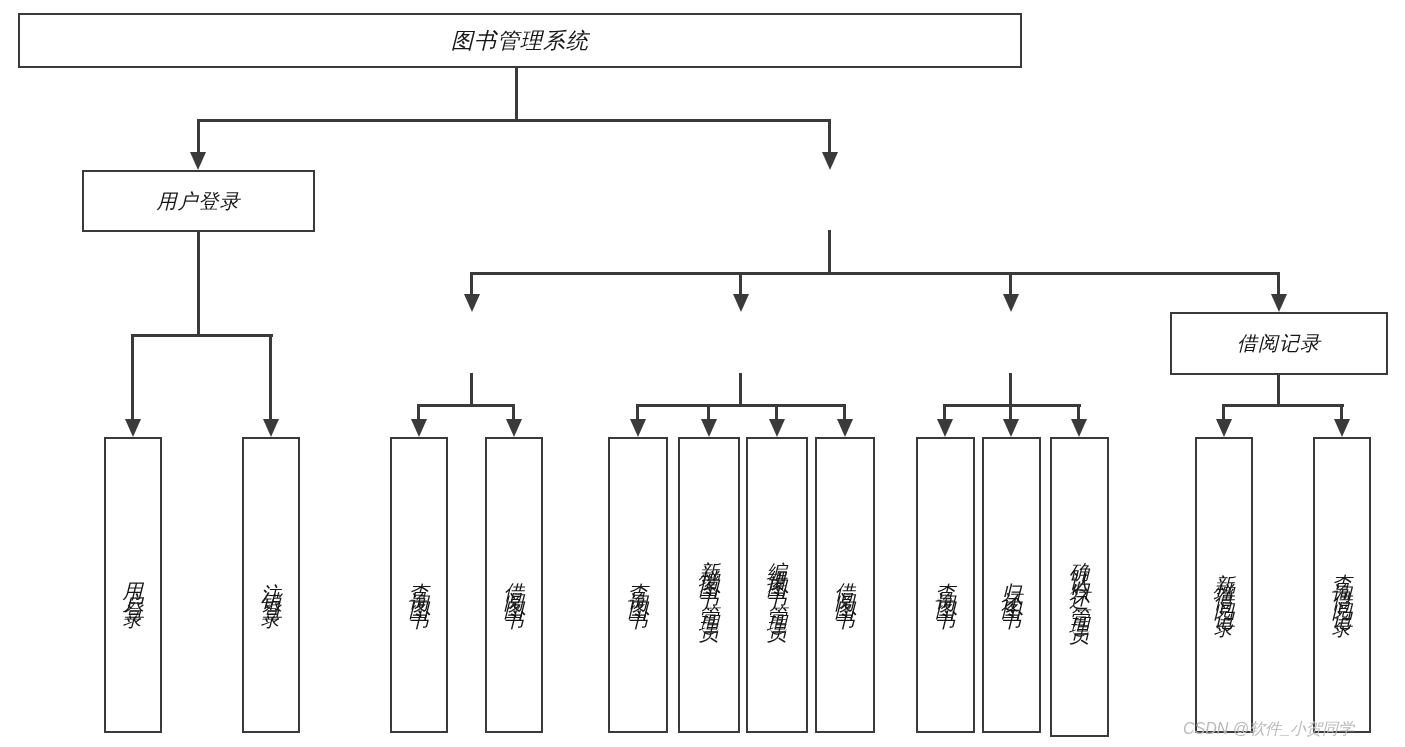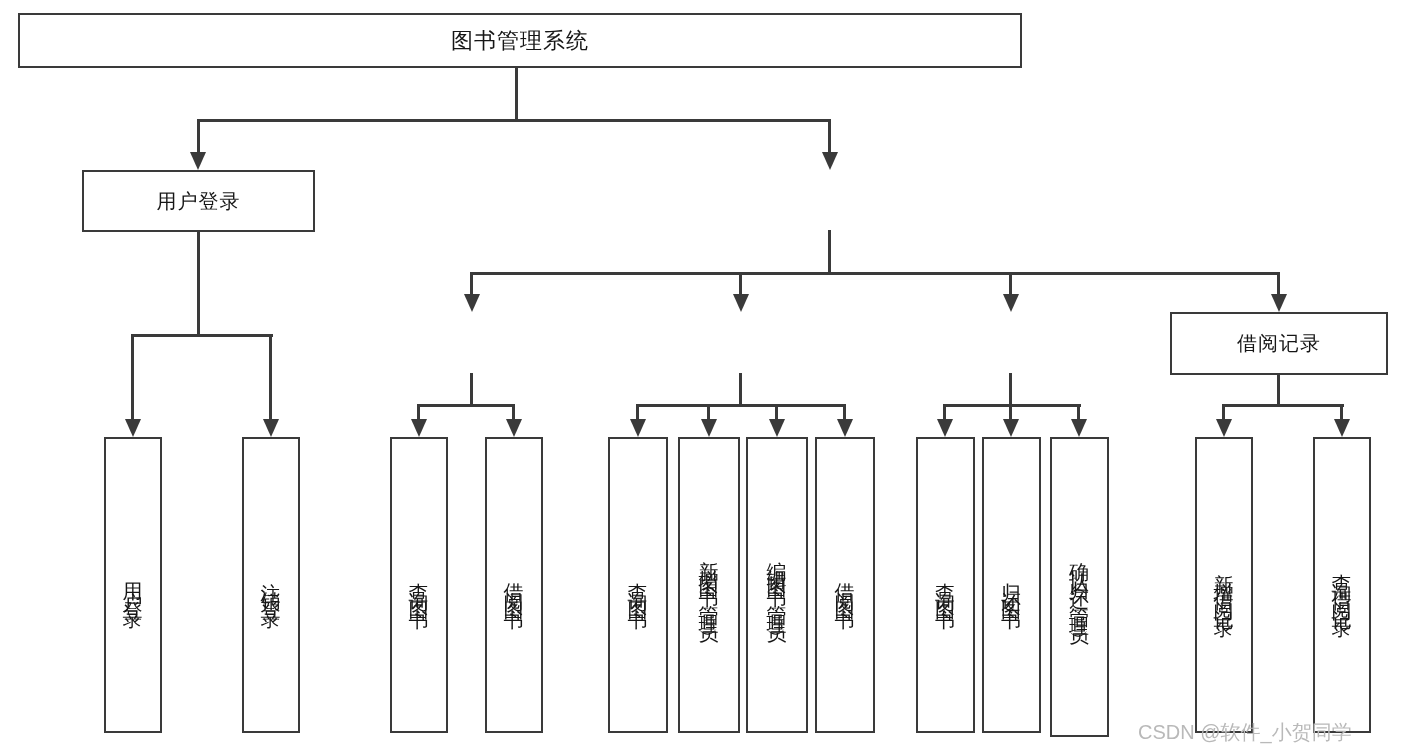--- a/index.html
+++ b/index.html
@@ -9,20 +9,21 @@
     --watermark:#b9b9b9;
   }
   html,body{margin:0;padding:0;background:#fff;}
   #canvas{
     position:relative;
     width:1405px;height:747px;
     background:var(--box-background);
     overflow:hidden;
     font-family:"Liberation Sans", sans-serif;
     color:var(--text);
+    font-style:italic;
   }
   .box{
     position:absolute;
     box-sizing:border-box;
     border:2.5px solid var(--line);
     background:#fff;
     display:flex;
     align-items:center;
     justify-content:center;
     font-size:20px;
@@ -44,22 +45,22 @@
   .line.h{height:3px;}
   .tri{
     position:absolute;
     width:0;height:0;
     border-left:8px solid transparent;
     border-right:8px solid transparent;
     border-top:18px solid var(--line);
   }
   .watermark{
     position:absolute;
-    left:1138px;top:719px;
-    font-size:20px;
+    left:1183px;top:719px;
+    font-size:16px;
     color:var(--watermark);
     white-space:nowrap;
     z-index:5;
   }
 </style>
 </head>
 <body>
 
 <div id="canvas">
 

